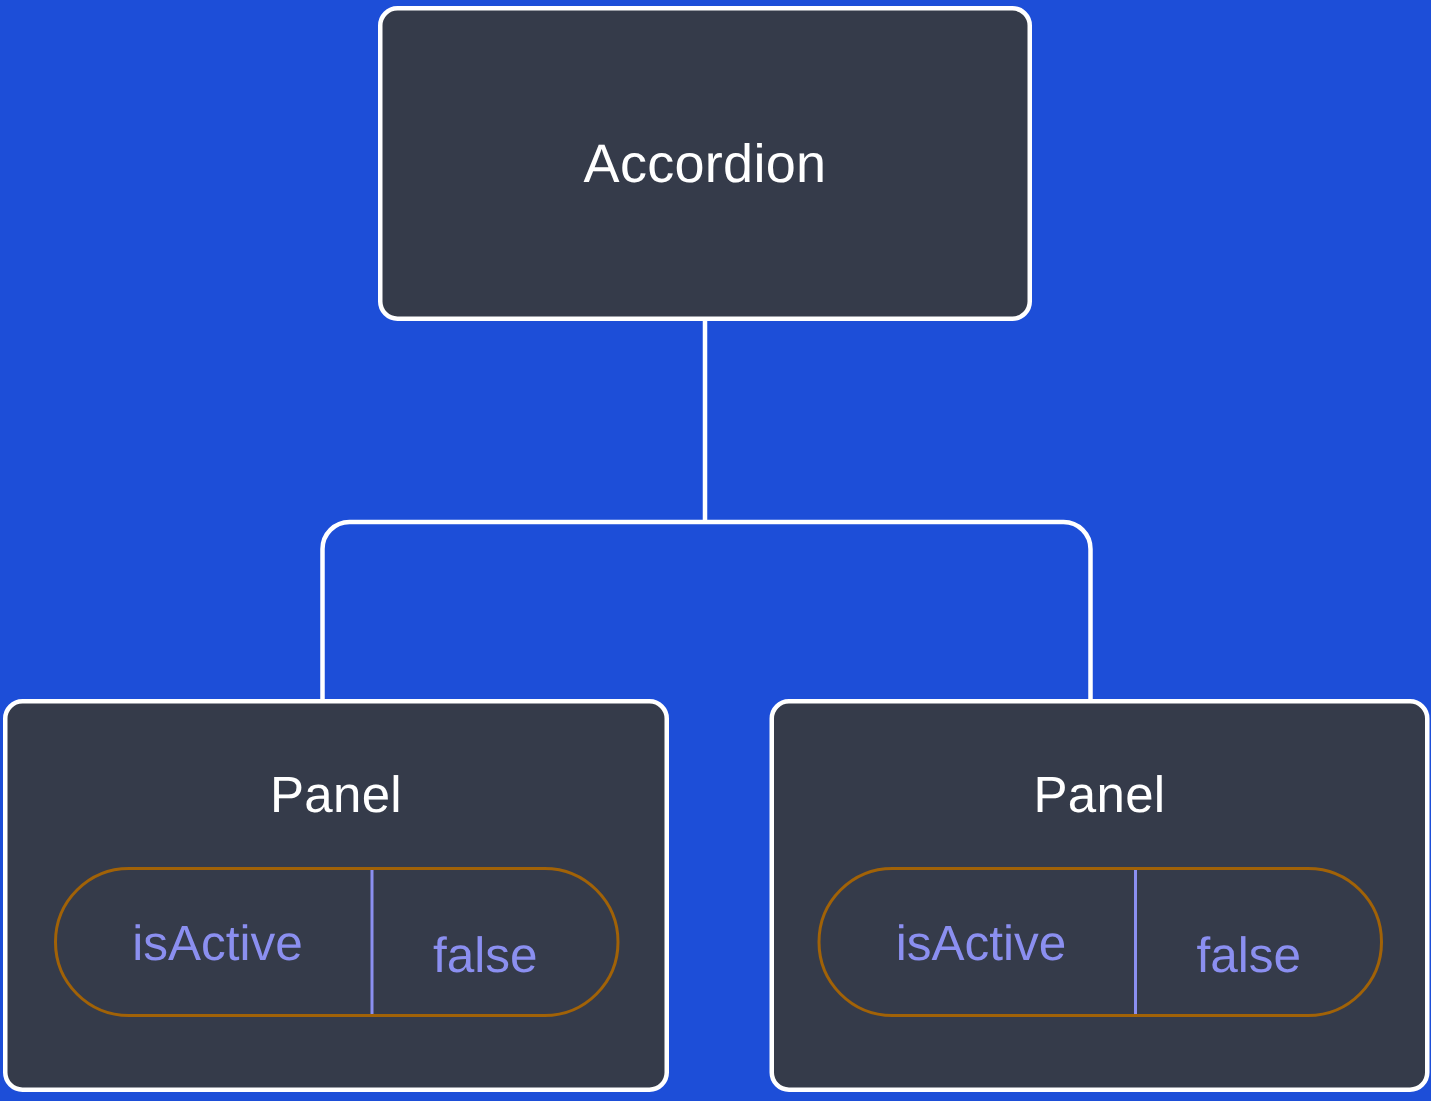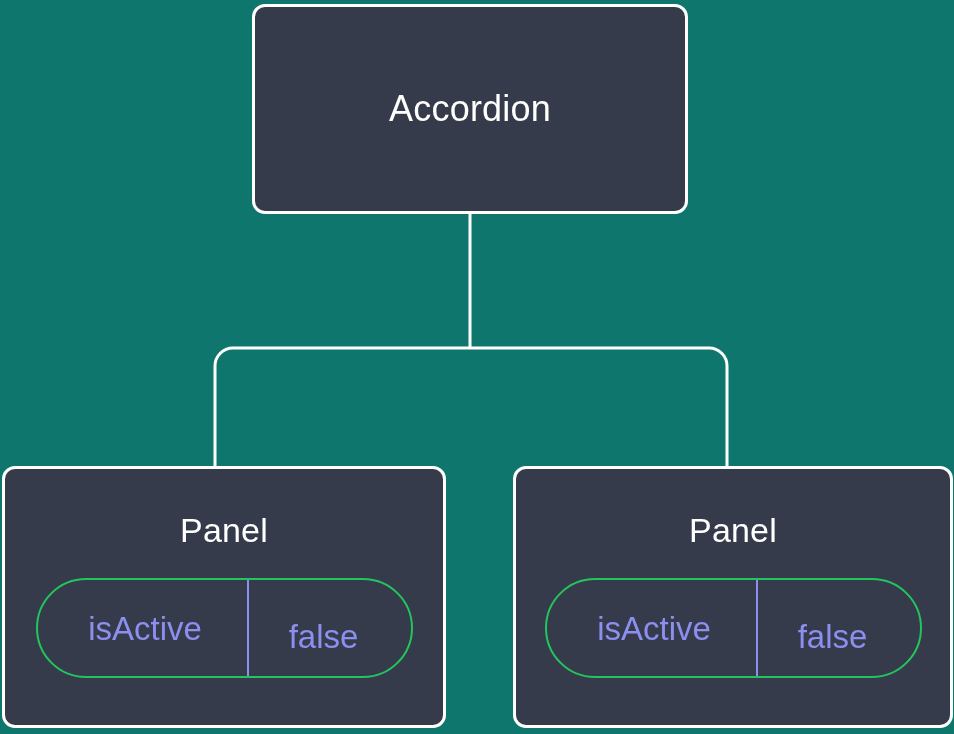--- a/index.html
+++ b/index.html
@@ -13,21 +13,21 @@
   }
   body {
     font-family: "Liberation Sans", "DejaVu Sans", sans-serif;
     -webkit-font-smoothing: antialiased;
   }
 
   #stage {
     position: relative;
     width: 954px;
     height: 734px;
-    background: #0f766e;
+    background: #1d4ed8;
   }
 
   
   #edges {
     position: absolute;
     left: 0;
     top: 0;
     width: 954px;
     height: 734px;
     pointer-events: none;
@@ -82,21 +82,21 @@
     display: flex;
     justify-content: center;
     width: 100%;
   }
 
   .pill {
     box-sizing: border-box;
     display: flex;
     align-items: stretch;
     height: 100px;
-    border: 2px solid #22c55e;
+    border: 2px solid #a16207;
     border-radius: 50px;
     background: transparent;
   }
 
   .pill-cell {
     display: flex;
     align-items: center;
     justify-content: center;
     color: #8b8ff0;
     font-size: 33px;

